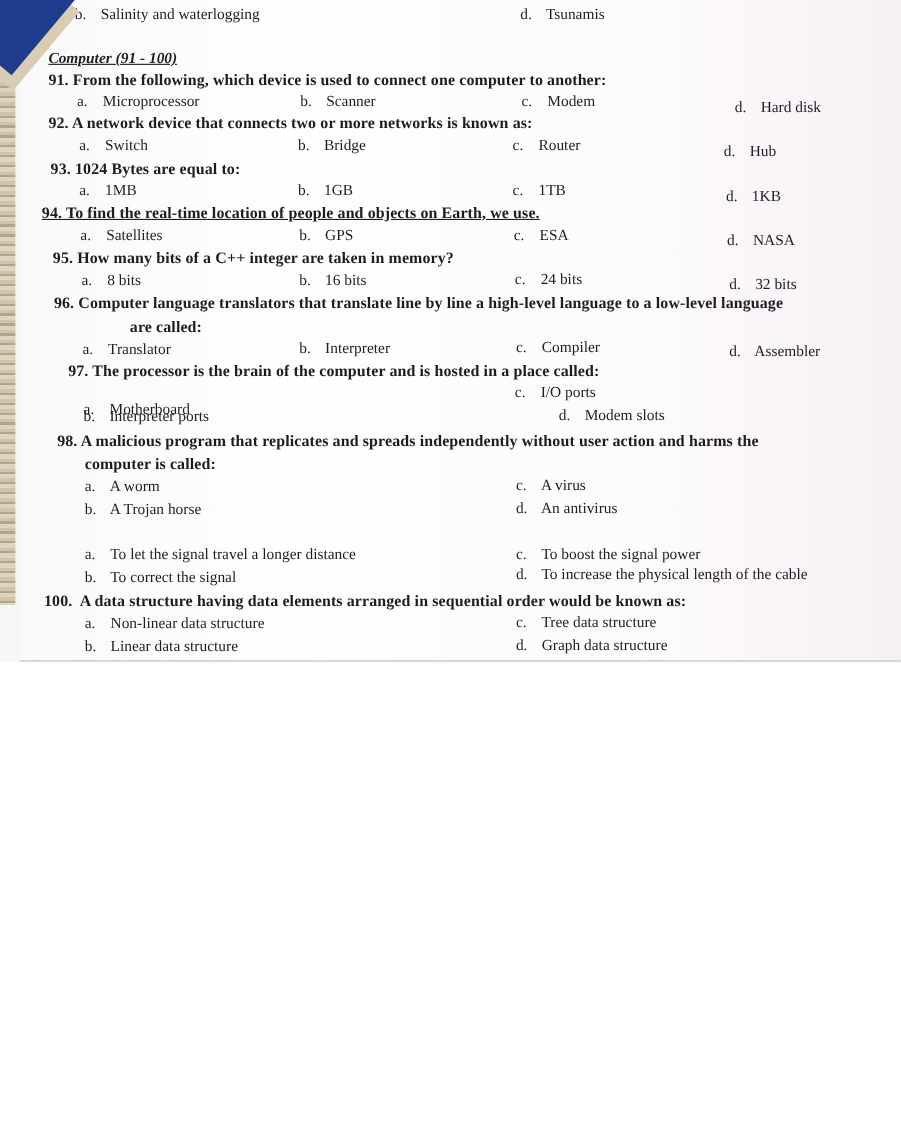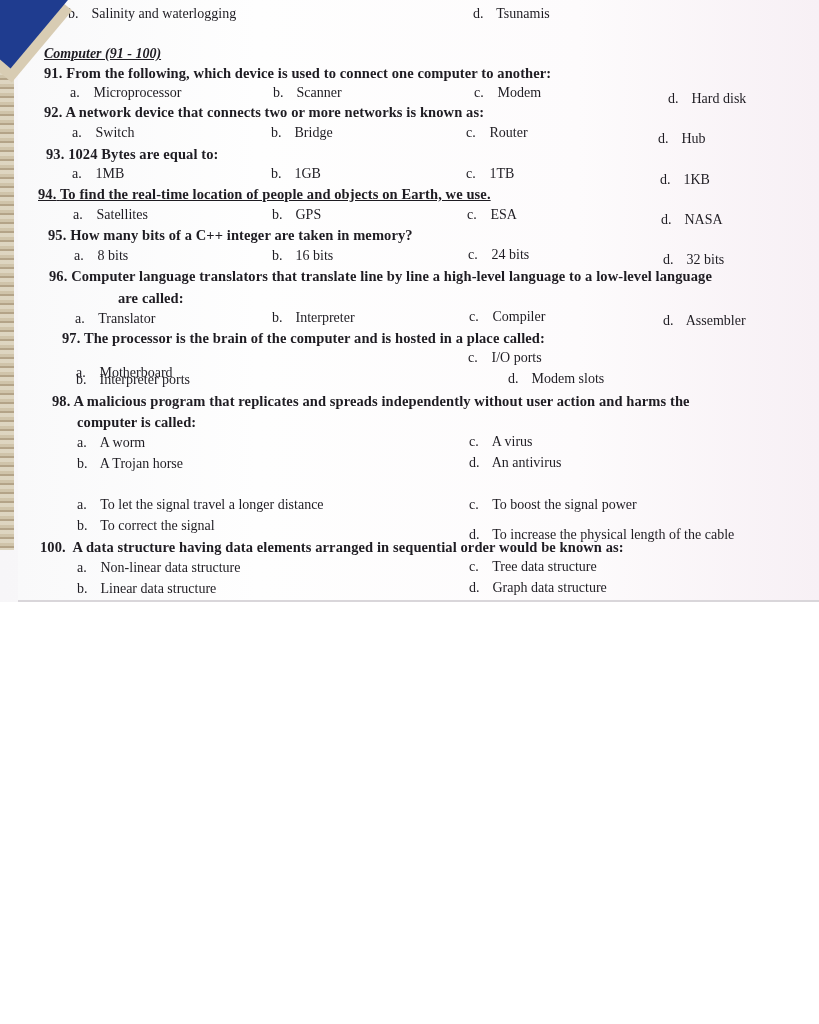--- a/index.html
+++ b/index.html
@@ -93,21 +93,21 @@
     <div class="line q" style="left:34px; top:393px;"><span>98.</span> <span>A malicious program that replicates and spreads independently without user action and harms the</span></div>
     <div class="line q" style="left:59px; top:414px;">computer is called:</div>
     <div class="line opt" style="left:59px; top:435px;"><span class="l">a.</span> <span>A worm</span></div>
     <div class="line opt" style="left:59px; top:456px;"><span class="l">b.</span> <span>A Trojan horse</span></div>
     <div class="line opt" style="left:451px; top:434px;"><span class="l">c.</span> <span>A virus</span></div>
     <div class="line opt" style="left:451px; top:455px;"><span class="l">d.</span> <span>An antivirus</span></div>
 
     <div class="line opt" style="left:59px; top:497px;"><span class="l">a.</span> <span>To let the signal travel a longer distance</span></div>
     <div class="line opt" style="left:59px; top:518px;"><span class="l">b.</span> <span>To correct the signal</span></div>
     <div class="line opt" style="left:451px; top:497px;"><span class="l">c.</span> <span>To boost the signal power</span></div>
-    <div class="line opt" style="left:451px; top:515px;margin-top:12px;"><span class="l">d.</span> <span>To increase the physical length of the cable</span></div>
+    <div class="line opt" style="left:451px; top:515px;"><span class="l">d.</span> <span>To increase the physical length of the cable</span></div>
 
     <div class="line q" style="left:22px; top:539px;"><span>100.</span>&nbsp; <span>A data structure having data elements arranged in sequential order would be known as:</span></div>
     <div class="line opt" style="left:59px; top:560px;"><span class="l">a.</span> <span>Non-linear data structure</span></div>
     <div class="line opt" style="left:59px; top:581px;"><span class="l">b.</span> <span>Linear data structure</span></div>
     <div class="line opt" style="left:451px; top:559px;"><span class="l">c.</span> <span>Tree data structure</span></div>
     <div class="line opt" style="left:451px; top:580px;"><span class="l">d.</span> <span>Graph data structure</span></div>
   </div>
   <div class="edge-strip"></div>
   <div class="cloth"></div>
 </div>

